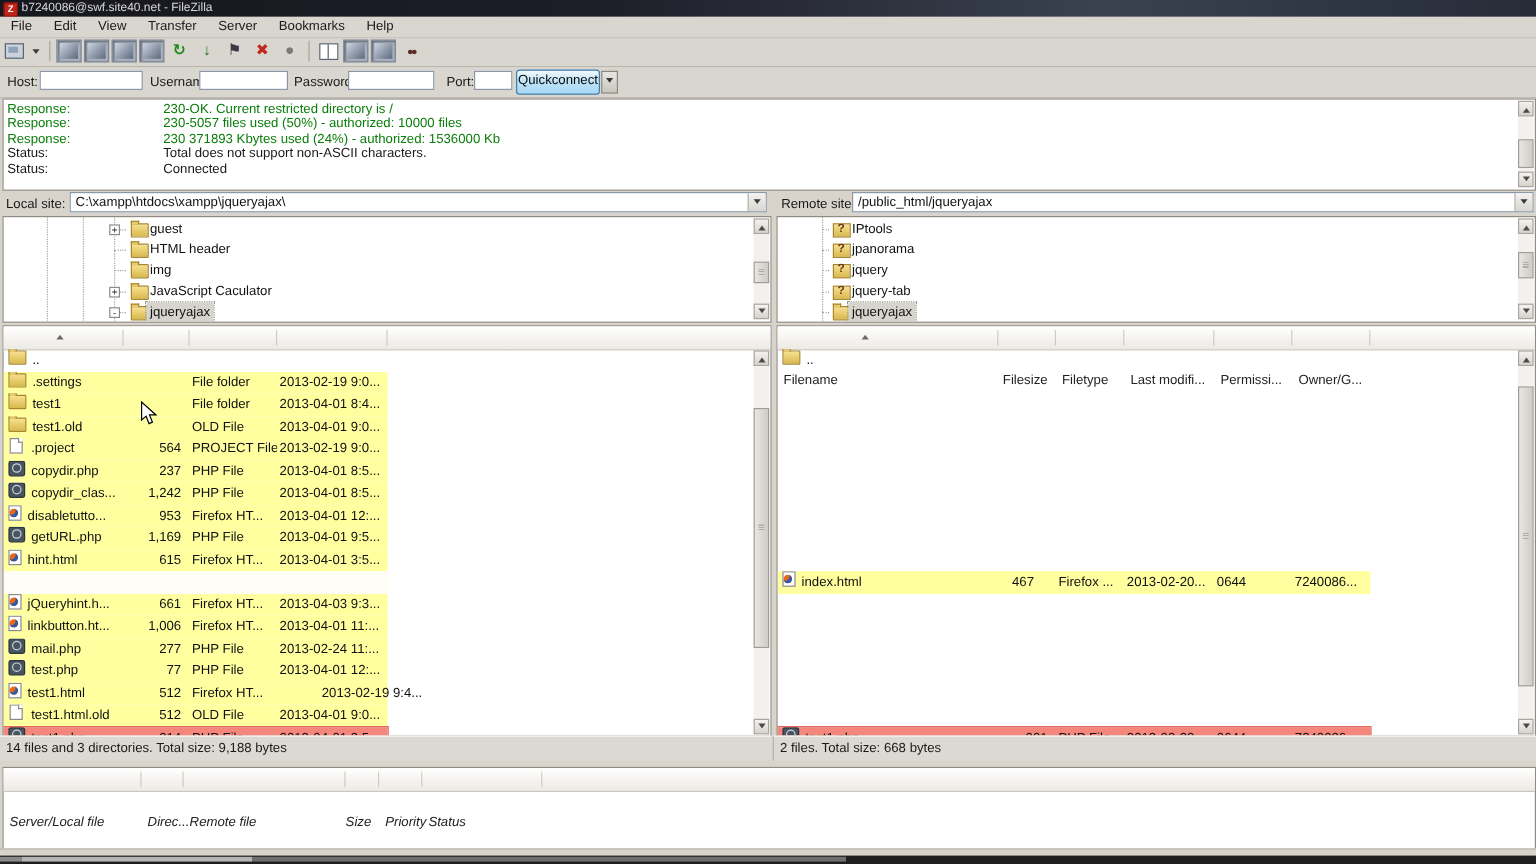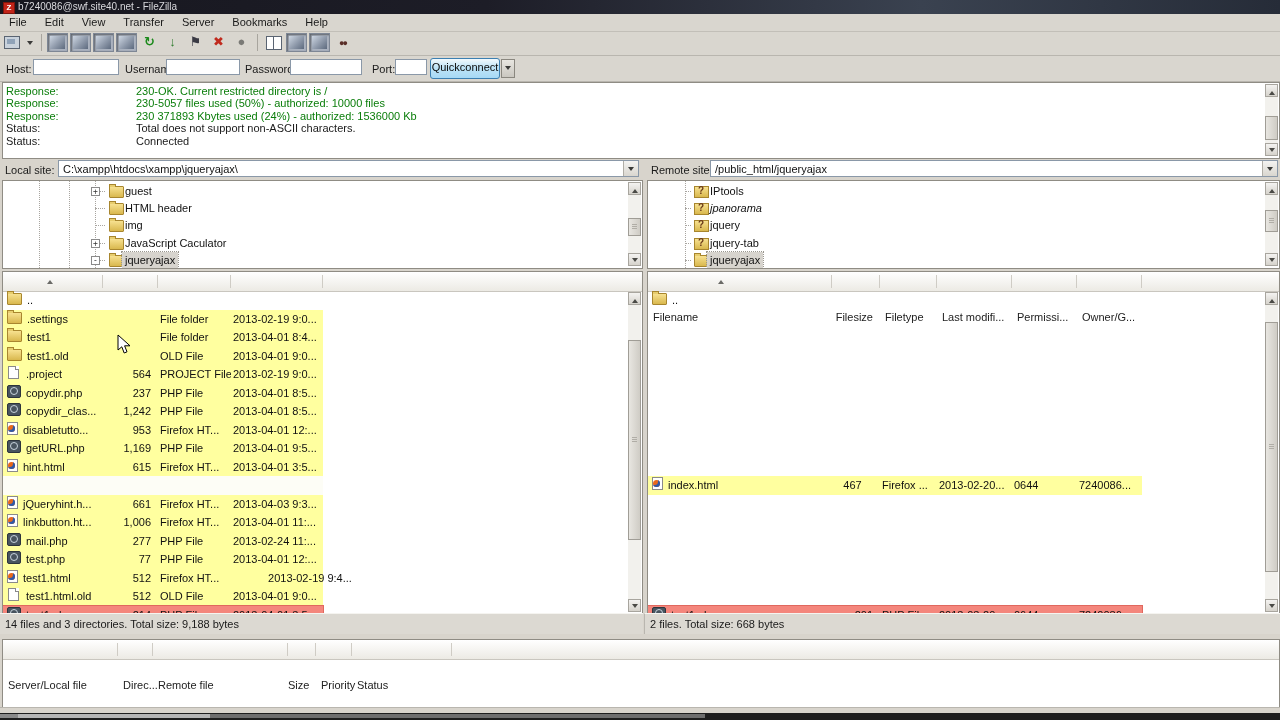--- a/index.html
+++ b/index.html
@@ -108,21 +108,21 @@
   .lrow{position:absolute;left:0;height:18.5px;line-height:18.5px;white-space:nowrap;}
   .lrow.hl-yellow{background:#ffff9f;}
   .lrow.hl-red{background:#f4867c;outline:1px solid #e0685e;}
   .lrow.hl-white{background:#fdfdf6;}
   .cell{position:absolute;top:0;height:18.5px;line-height:18.5px;overflow:hidden;box-sizing:border-box;}
 
   
   .statusbar{position:absolute;height:20px;line-height:20px;background:#dcd9d2;border-top:1px solid #f5f4f0;padding-left:5px;color:#1a1a1a;}
 
   
-  #queue-panel{left:2px;top:639px;width:1276px;height:68px;}
+  #queue-panel{left:2px;top:639px;width:1276px;height:68px;font-style:italic;}
 
   
   #chrome-bottom{left:0;top:707px;width:1280px;height:6px;background:#d8d4cc;border-top:1px solid #b9b6af;}
   #video-strip{left:0;top:713px;width:1280px;height:7px;background:#1e1e1e;}
   .vseg{position:absolute;top:1px;height:4px;}
 
   
   #cursor{left:117px;top:334px;z-index:50;}
 </style>
 </head>
@@ -213,21 +213,21 @@
   </div>
 </div>
 <div class="panel" id="remote-tree-panel" style="left:647px;top:180px;width:631px;height:87px;">
   <div class="abs" id="remote-tree" style="left:0;top:0;right:14px;bottom:0;overflow:hidden;">
       <div class="tguide" style="left: 37px;"></div>
       <div class="tconn" style="left: 37px; top: 10px; width: 6px;"></div>
       <div class="fic fic-qfolder" style="position: absolute; left: 44px; top: 5px;"></div>
       <div class="tlabel" style="left: 59px; top: 2px;">IPtools</div>
       <div class="tconn" style="left: 37px; top: 27.2px; width: 6px;"></div>
       <div class="fic fic-qfolder" style="position: absolute; left: 44px; top: 22.2px;"></div>
-      <div class="tlabel" style="left: 59px; top: 19.2px; font-style: italic;">jpanorama</div>
+      <div class="tlabel" style="left: 59px; top: 19.2px;">jpanorama</div>
       <div class="tconn" style="left: 37px; top: 44.4px; width: 6px;"></div>
       <div class="fic fic-qfolder" style="position: absolute; left: 44px; top: 39.4px;"></div>
       <div class="tlabel" style="left: 59px; top: 36.4px;">jquery</div>
       <div class="tconn" style="left: 37px; top: 61.6px; width: 6px;"></div>
       <div class="fic fic-qfolder" style="position: absolute; left: 44px; top: 56.6px;"></div>
       <div class="tlabel" style="left: 59px; top: 53.6px;">jquery-tab</div>
       <div class="tconn" style="left: 37px; top: 78.8px; width: 6px;"></div>
       <div class="fic fic-folder" style="position: absolute; left: 44px; top: 73.8px;"></div>
       <div class="tlabel tsel" style="left: 59px; top: 70.8px;">jqueryajax</div>
     </div>

